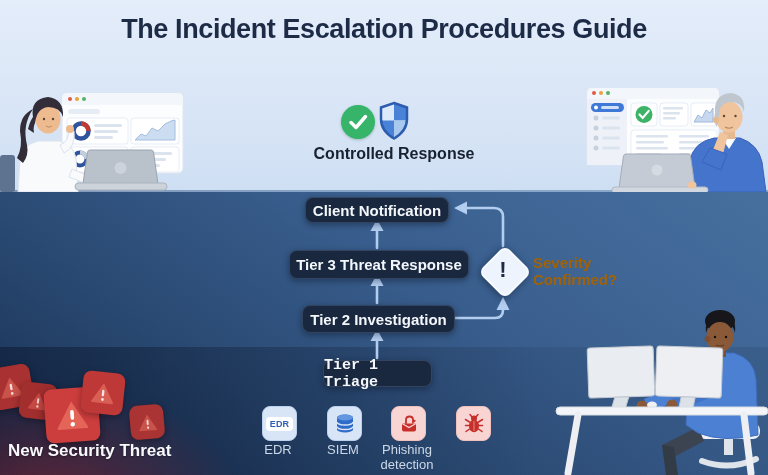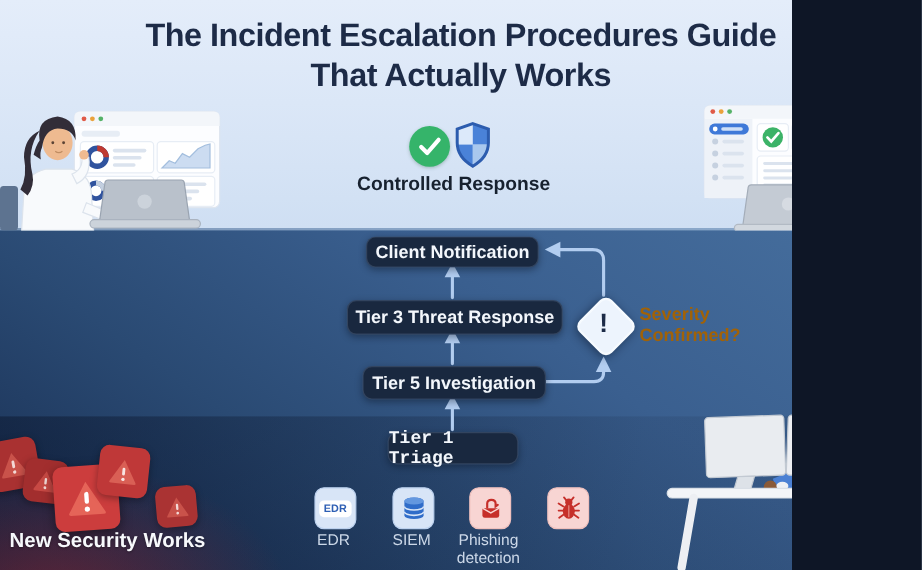--- a/index.html
+++ b/index.html
@@ -1,37 +1,37 @@
 <!DOCTYPE html>
 <html><head>
 <meta charset="utf-8">
 <style>
   html,body{margin:0;padding:0;background:#0e1626;}
-  .stage{position:relative;width:660px;height:475px;overflow:hidden;
+  .stage{position:relative;width:768px;height:475px;overflow:hidden;
          font-family:"Liberation Sans",sans-serif;background:#d9e5f6;}
   
   .bg-top{position:absolute;left:0;top:0;width:768px;height:190px;
           background:linear-gradient(180deg,#e4edfa 0%,#d8e5f6 60%,#cfdff3 100%);}
   .bg-mid{position:absolute;left:0;top:190px;width:768px;height:285px;
           background:linear-gradient(215deg,#47709f 0%,#3a5f8f 38%,#2a4a73 68%,#182e52 100%);}
   .bg-mid::before{content:"";position:absolute;left:0;top:0;width:100%;height:2px;
           background:rgba(198,218,242,.55);}
   .bg-lower{position:absolute;left:0;top:347px;width:768px;height:128px;
           background:linear-gradient(90deg,rgba(6,14,34,.42) 0%,rgba(6,14,34,.10) 70%);}
   .red-glow{position:absolute;left:-70px;top:375px;width:330px;height:170px;
           background:radial-gradient(ellipse at 35% 75%,rgba(158,38,48,.55) 0%,rgba(158,38,48,0) 65%);}
   
   .title{position:absolute;left:0;top:12px;width:768px;text-align:center;
          color:#1d2b47;font-weight:bold;font-size:27px;line-height:34px;letter-spacing:-.4px;}
   .title span{display:block;}
   
   .check-circle{position:absolute;left:341px;top:105px;width:34px;height:34px;border-radius:50%;
          background:#35b46a;box-shadow:0 1px 3px rgba(40,90,60,.3);}
   .shield{position:absolute;left:378px;top:101px;}
-  .cr-label{position:absolute;left:277px;top:145px;width:202px;text-align:center;
+  .cr-label{position:absolute;left:293px;top:145px;width:202px;text-align:center;
          font-size:16px;font-weight:bold;color:#17212f;}
   
   .fnode{position:absolute;background:#19283f;color:#f3f7fc;font-weight:bold;font-size:15px;
          display:flex;align-items:center;justify-content:center;border-radius:8px;
          border:1px solid rgba(140,170,210,.22);box-shadow:0 2px 6px rgba(5,12,26,.4);z-index:6;}
   .n-cn{left:305px;top:197px;width:142px;height:24px;}
   .n-t3{left:289px;top:250px;width:178px;height:27px;text-align:center;}
   .n-t2{left:302px;top:305px;width:151px;height:26px;}
   .n-t1{left:323px;top:360px;width:107px;height:25px;font-family:Liberation Mono, monospace;}
   .connectors{position:absolute;left:0;top:0;z-index:5;pointer-events:none;}
@@ -64,21 +64,20 @@
 
 <div class="stage">
 
   <div class="bg-top"></div>
   <div class="bg-mid"></div>
   <div class="bg-lower"></div>
   <div class="red-glow"></div>
 
   <div class="title">
     <span>The Incident Escalation Procedures Guide</span>
-    <span>That Actually Works</span>
   </div>
 
   <svg class="scene" style="left:0;top:83px;" width="215" height="109" viewBox="0 0 215 109">
     <rect x="62" y="10" width="121" height="80" rx="5" fill="#fcfdff" stroke="#dfe6f0"></rect>
     <path d="M62,15 q0,-5 5,-5 h111 q5,0 5,5 v7 h-121 z" fill="#f3f6fa"></path>
     <circle cx="70" cy="16" r="2" fill="#e05a47"></circle>
       <circle cx="77" cy="16" r="2" fill="#eaa23b"></circle>
       <circle cx="84" cy="16" r="2" fill="#55b267"></circle>
     <rect x="68" y="26" width="32" height="5" rx="2.5" fill="#e7edf5"></rect>
     <rect x="67" y="35" width="61" height="26" rx="3" fill="#ffffff" stroke="#e7edf5"></rect>
@@ -212,21 +211,21 @@
       <polygon points="370.5,341 383.5,341 377,329"></polygon>
       <polygon points="370.5,286 383.5,286 377,274"></polygon>
       <polygon points="370.5,231 383.5,231 377,219"></polygon>
       <polygon points="496.5,310 509.5,310 503,297"></polygon>
       <polygon points="467,201.5 467,214.5 454,208"></polygon>
     </g>
   </svg>
 
   <div class="fnode n-cn">Client Notification</div>
   <div class="fnode n-t3">Tier 3 Threat Response</div>
-  <div class="fnode n-t2">Tier 5 Investigation</div>
+  <div class="fnode n-t2">Tier 2 Investigation</div>
   <div class="fnode n-t1">Tier 1 Triage</div>
 
   <div class="diamond"></div>
   <div class="diamond-mark">!</div>
   <div class="decision-label">Severity Confirmed?</div>
 
   <svg class="scene" style="left:548px;top:295px;" width="220" height="180" viewBox="0 0 220 180">
     <rect x="150" y="128" width="62" height="16" rx="7" fill="#eef1f5"></rect>
     <rect x="176" y="144" width="9" height="16" fill="#dfe4ea"></rect>
     <path d="M154,166 Q181,176 208,164" fill="none" stroke="#dfe4ea" stroke-width="6" stroke-linecap="round"></path>
@@ -287,21 +286,21 @@
         <circle cx="12.1" cy="18" r="1.3" fill="#f8e4e2"></circle>
       </svg>
   </div>
   <div class="alert-tile" style="left:130px;top:405px;width:34px;height:34px;background:#aa3333;transform:rotate(-5deg);">
     <svg width="21" height="21" viewBox="0 0 24 24">
         <path d="M12,3 L22,20 Q22.8,21.4 21,21.4 L3,21.4 Q1.2,21.4 2,20 Z" fill="#c9524a"></path>
         <rect x="11" y="9" width="2.2" height="6" rx="1.1" fill="#f3d9d6"></rect>
         <circle cx="12.1" cy="18" r="1.3" fill="#f3d9d6"></circle>
       </svg>
   </div>
-  <div class="alert-label">New Security Works</div>
+  <div class="alert-label">New Security Threat</div>
 
   <div class="tool-tile tile-blue" style="left:262px;">
     <span class="edr-badge">EDR</span>
   </div>
   <div class="tool-tile tile-blue" style="left:327px;">
     <svg width="20" height="21" viewBox="0 0 20 21">
       <path d="M2,4.5 a8,3 0 0 1 16,0 v12 a8,3 0 0 1 -16,0 Z" fill="#2f6cc9"></path>
       <ellipse cx="10" cy="4.5" rx="8" ry="3" fill="#6397df"></ellipse>
       <path d="M2,9 a8,3 0 0 0 16,0 M2,13.5 a8,3 0 0 0 16,0" fill="none" stroke="#d8e5f7" stroke-width="1.3"></path>
     </svg>

